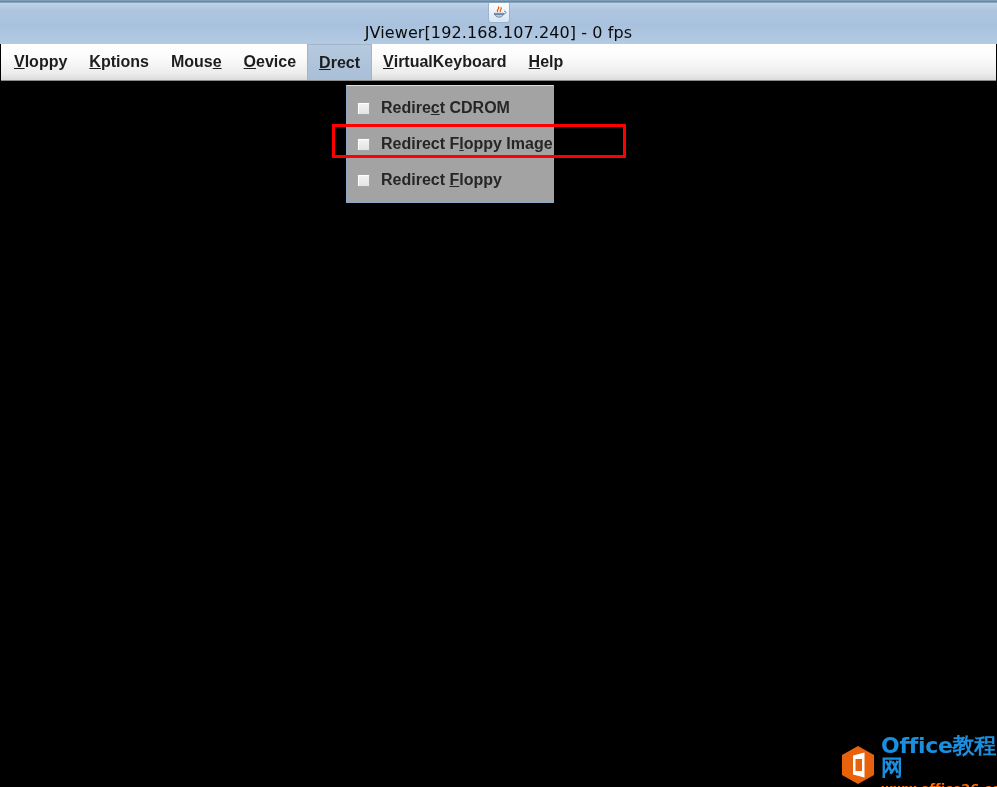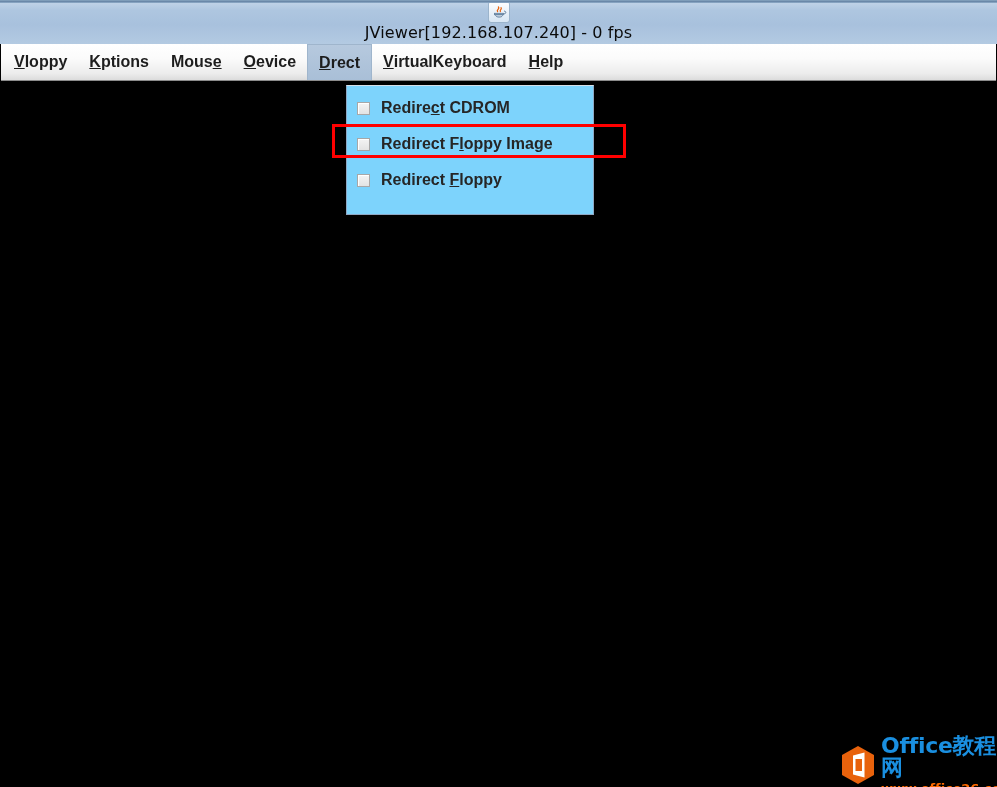--- a/index.html
+++ b/index.html
@@ -120,26 +120,26 @@
     width: 995px;
     height: 705px;
     background: #000000;
   }
 
   
   #device-menu {
     position: absolute;
     left: 346px;
     top: 85px;
-    width: 248px;
-    background: #7dd3fc;
+    width: 208px;
+    background: #a3a3a3;
     border: 1px solid #8fa8c4;
     border-top: 1px solid #d7dfe8;
     box-sizing: border-box;
-    padding: 4px 0 16px 0;
+    padding: 4px 0 4px 0;
     box-shadow: 1px 1px 2px rgba(0,0,0,0.25);
     z-index: 20;
   }
 
   .menu-row {
     display: flex;
     align-items: center;
     height: 36px;
     padding-left: 10px;
     font-size: 16px;

